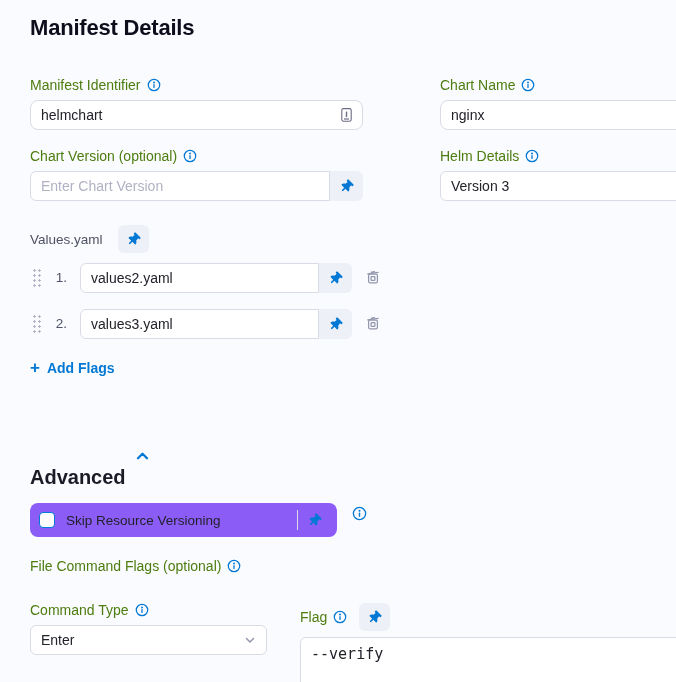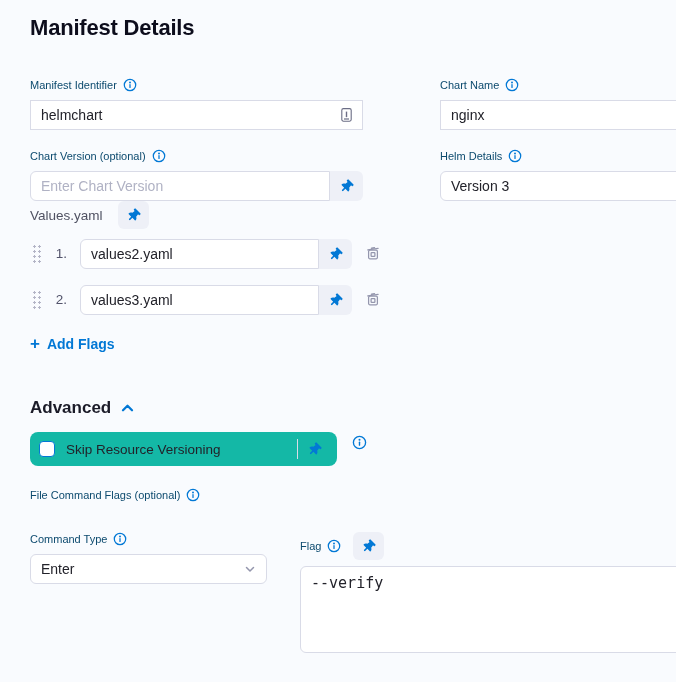--- a/index.html
+++ b/index.html
@@ -10,30 +10,30 @@
     font-family: "Liberation Sans", sans-serif;
     color: #22222a;
   }
   .page { padding: 15px 12px 0 30px; }
   h1.title {
     margin: 0; font-size: 22px; font-weight: 700; color: #0d0d1c;
     letter-spacing: -0.2px;
   }
   .field-label {
     display: flex; align-items: center; gap: 6px;
-    font-size: 11px; color: #0c4a6e; margin-bottom: 8px; line-height: 14px;
+    font-size: 14px; color: #4d7c0f; margin-bottom: 8px; line-height: 14px;
   }
   .row { display: flex; }
   .row-a { margin-top: 37px; }
   .row-b { margin-top: 19px; }
   .col-l { width: 333px; flex-shrink: 0; }
   .col-r { width: 300px; margin-left: 77px; flex-shrink: 0; }
 
   .text-input {
-    height: 30px; width: 100%; border: 1px solid #d9dbe7; border-radius: 0;
+    height: 30px; width: 100%; border: 1px solid #d9dbe7; border-radius: 8px;
     background: #fff; font-family: "Liberation Sans", sans-serif;
     font-size: 14px; color: #22222a; padding: 0 10px; outline: none;
   }
   .text-input::placeholder { color: #b0b2c4; }
 
   .input-wrap { position: relative; }
   .input-wrap .id-edit { position: absolute; right: 9px; top: 7px; }
 
   
   .mt { display: flex; height: 28px; }
@@ -51,21 +51,21 @@
   .pin-svg { transform: rotate(45deg); display: block; }
 
   .select-box {
     height: 30px; width: 100%; border: 1px solid #d9dbe7; border-radius: 6px;
     background: #fff; font-size: 14px; color: #22222a;
     display: flex; align-items: center; padding: 0 10px; cursor: pointer;
   }
   .select-box .sel-text { flex: 1; }
 
   
-  .values-head { display: flex; align-items: center; }
+  .values-head { margin-top: 24px; display: flex; align-items: center; }
   .values-label { font-size: 13.5px; color: #4f5162; margin-right: 15px; }
   .file-row { display: flex; align-items: center; margin-top: 9px; height: 30px; }
   .file-row + .file-row { margin-top: 16px; }
   .drag-handle {
     width: 9px; height: 19px; margin-left: 2px; cursor: grab;
     background-image: radial-gradient(circle, #b3b4c6 1.1px, transparent 1.3px);
     background-size: 5px 5px; background-position: 0 0;
   }
   .file-index {
     width: 26px; text-align: right; font-size: 13.5px; color: #52536b;
@@ -81,24 +81,24 @@
     margin-top: 22px; display: inline-flex; align-items: center; gap: 7px;
     color: #0278d5; font-size: 14px; font-weight: 700; cursor: pointer;
   }
   .add-file .plus { font-size: 17px; font-weight: 700; line-height: 14px; }
 
   
   .advanced-head {
     margin-top: 45px; display: inline-flex; align-items: center; gap: 10px;
     cursor: pointer;
   }
-  .advanced-label { font-size: 17px; font-weight: 700; color: #1b1b28; }
+  .advanced-label { font-size: 20px; font-weight: 700; color: #1b1b28; margin-top: 44px; }
 
   .cb-card {
-    margin-top: 14px; width: 307px; height: 34px; background: #14b8a6;
+    margin-top: 14px; width: 307px; height: 34px; background: #8b5cf6;
     border-radius: 8px; display: flex; align-items: center; padding: 0 9px;
   }
   .checkbox {
     width: 16px; height: 16px; border: 1.7px solid #0278d5; border-radius: 4px;
     background: #fff; cursor: pointer; flex-shrink: 0;
   }
   .cb-label { font-size: 13.5px; color: #22222a; margin-left: 11px; flex: 1; }
   .cb-divider { width: 1px; height: 20px; background: #d9dbe7; margin-right: 2px; }
   .cb-card .pin-btn { background: transparent; width: 28px; }
   .cb-info { margin-left: 15px; display: flex; align-items: center; }

